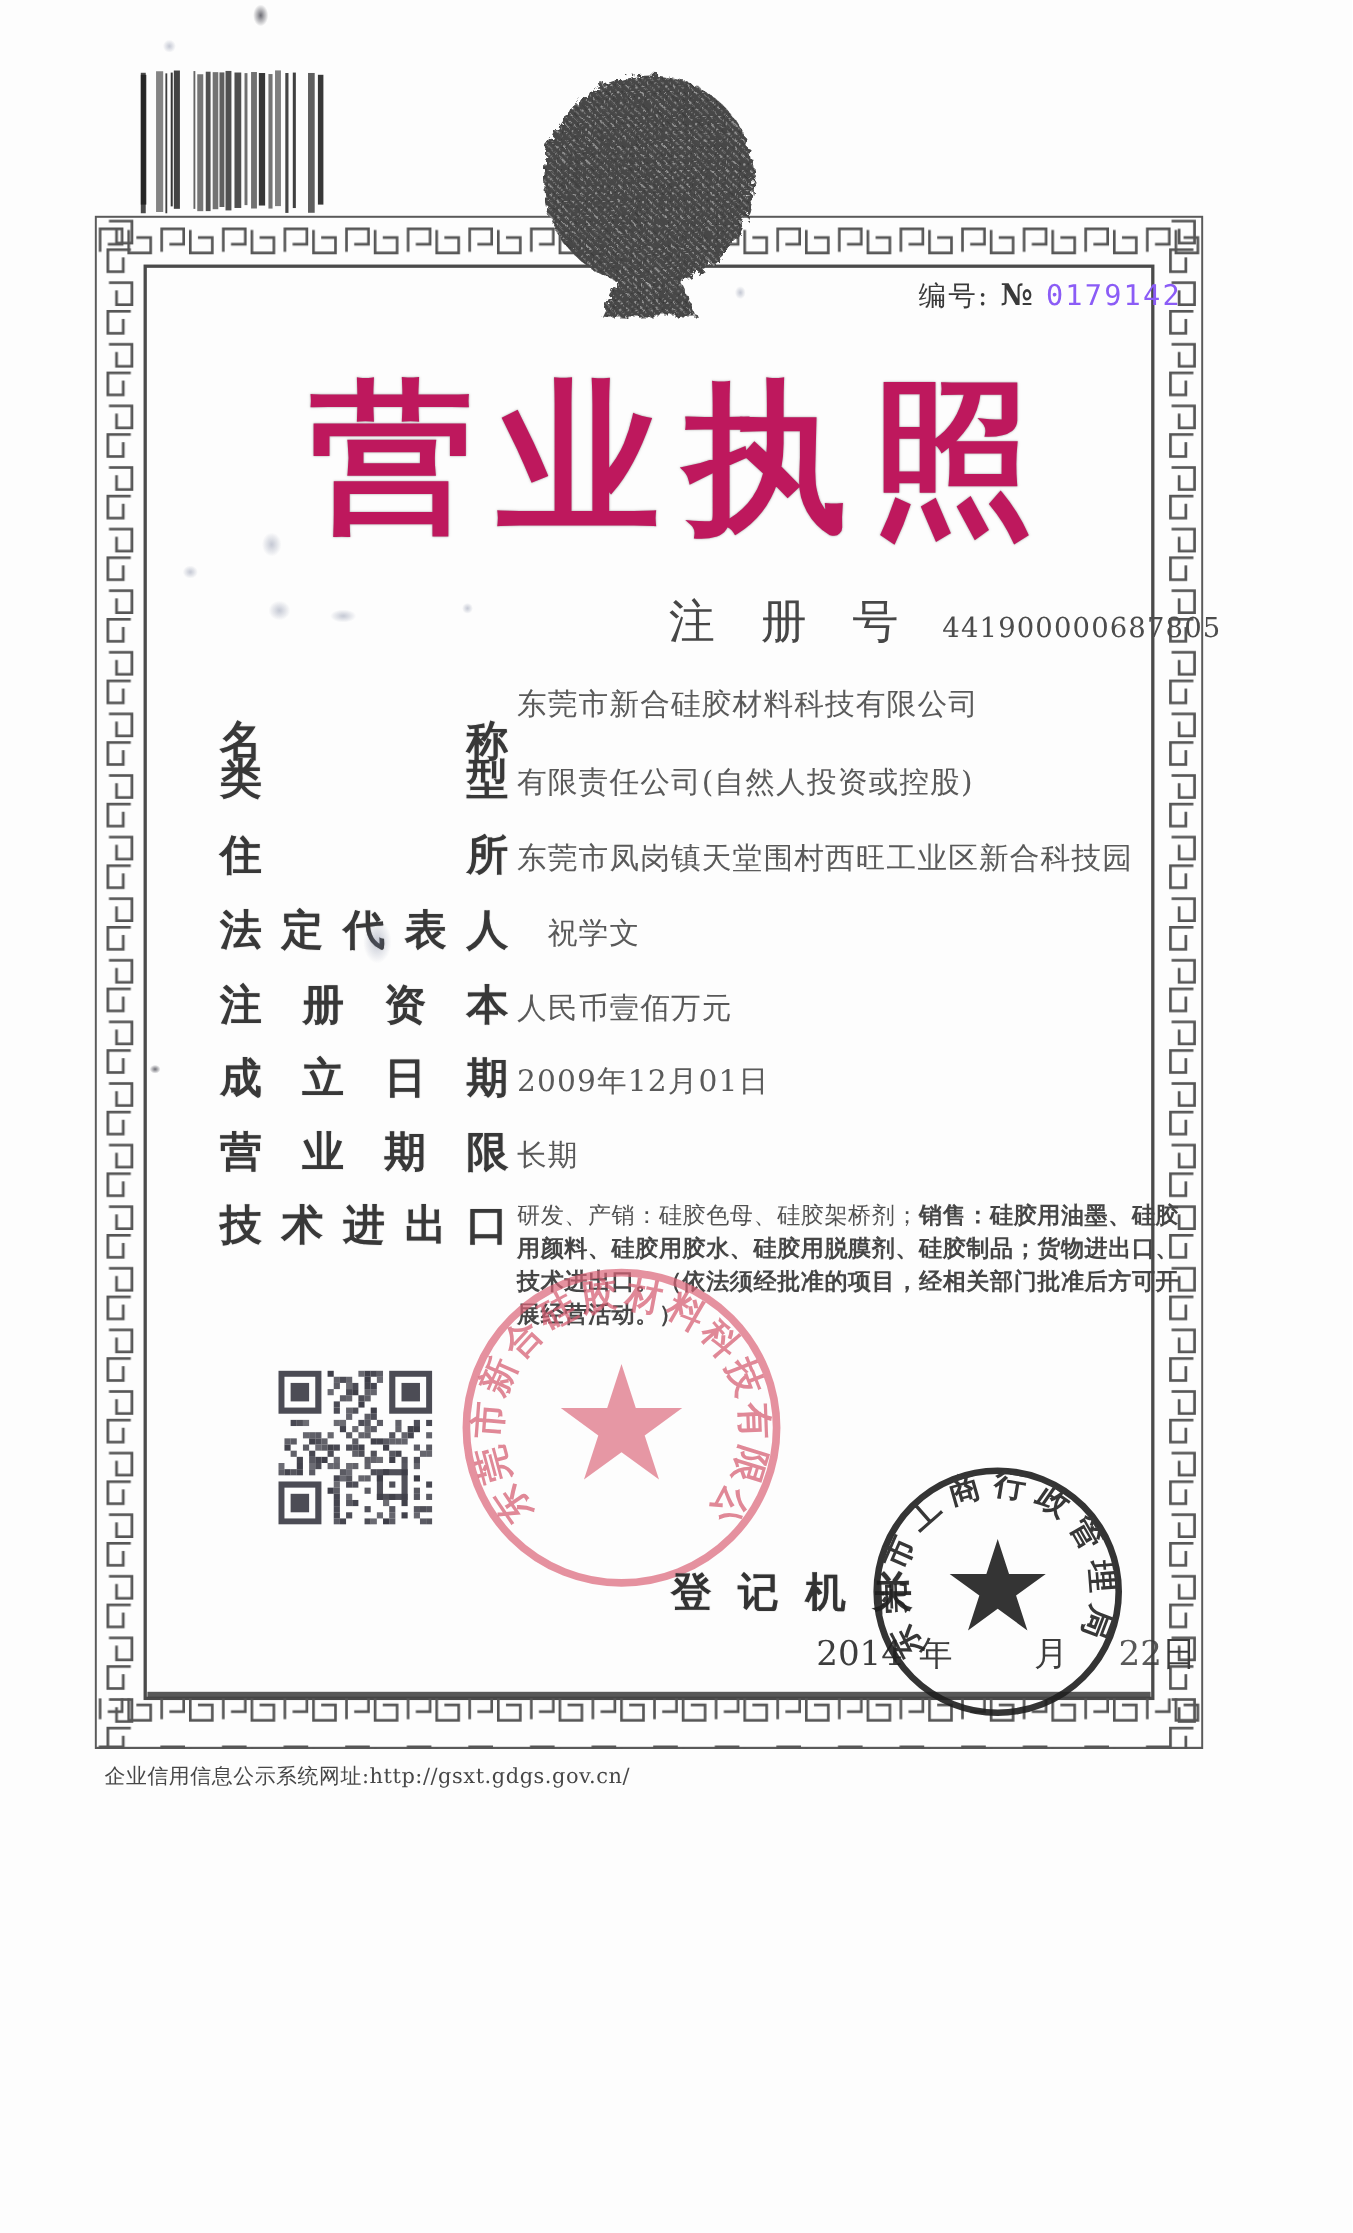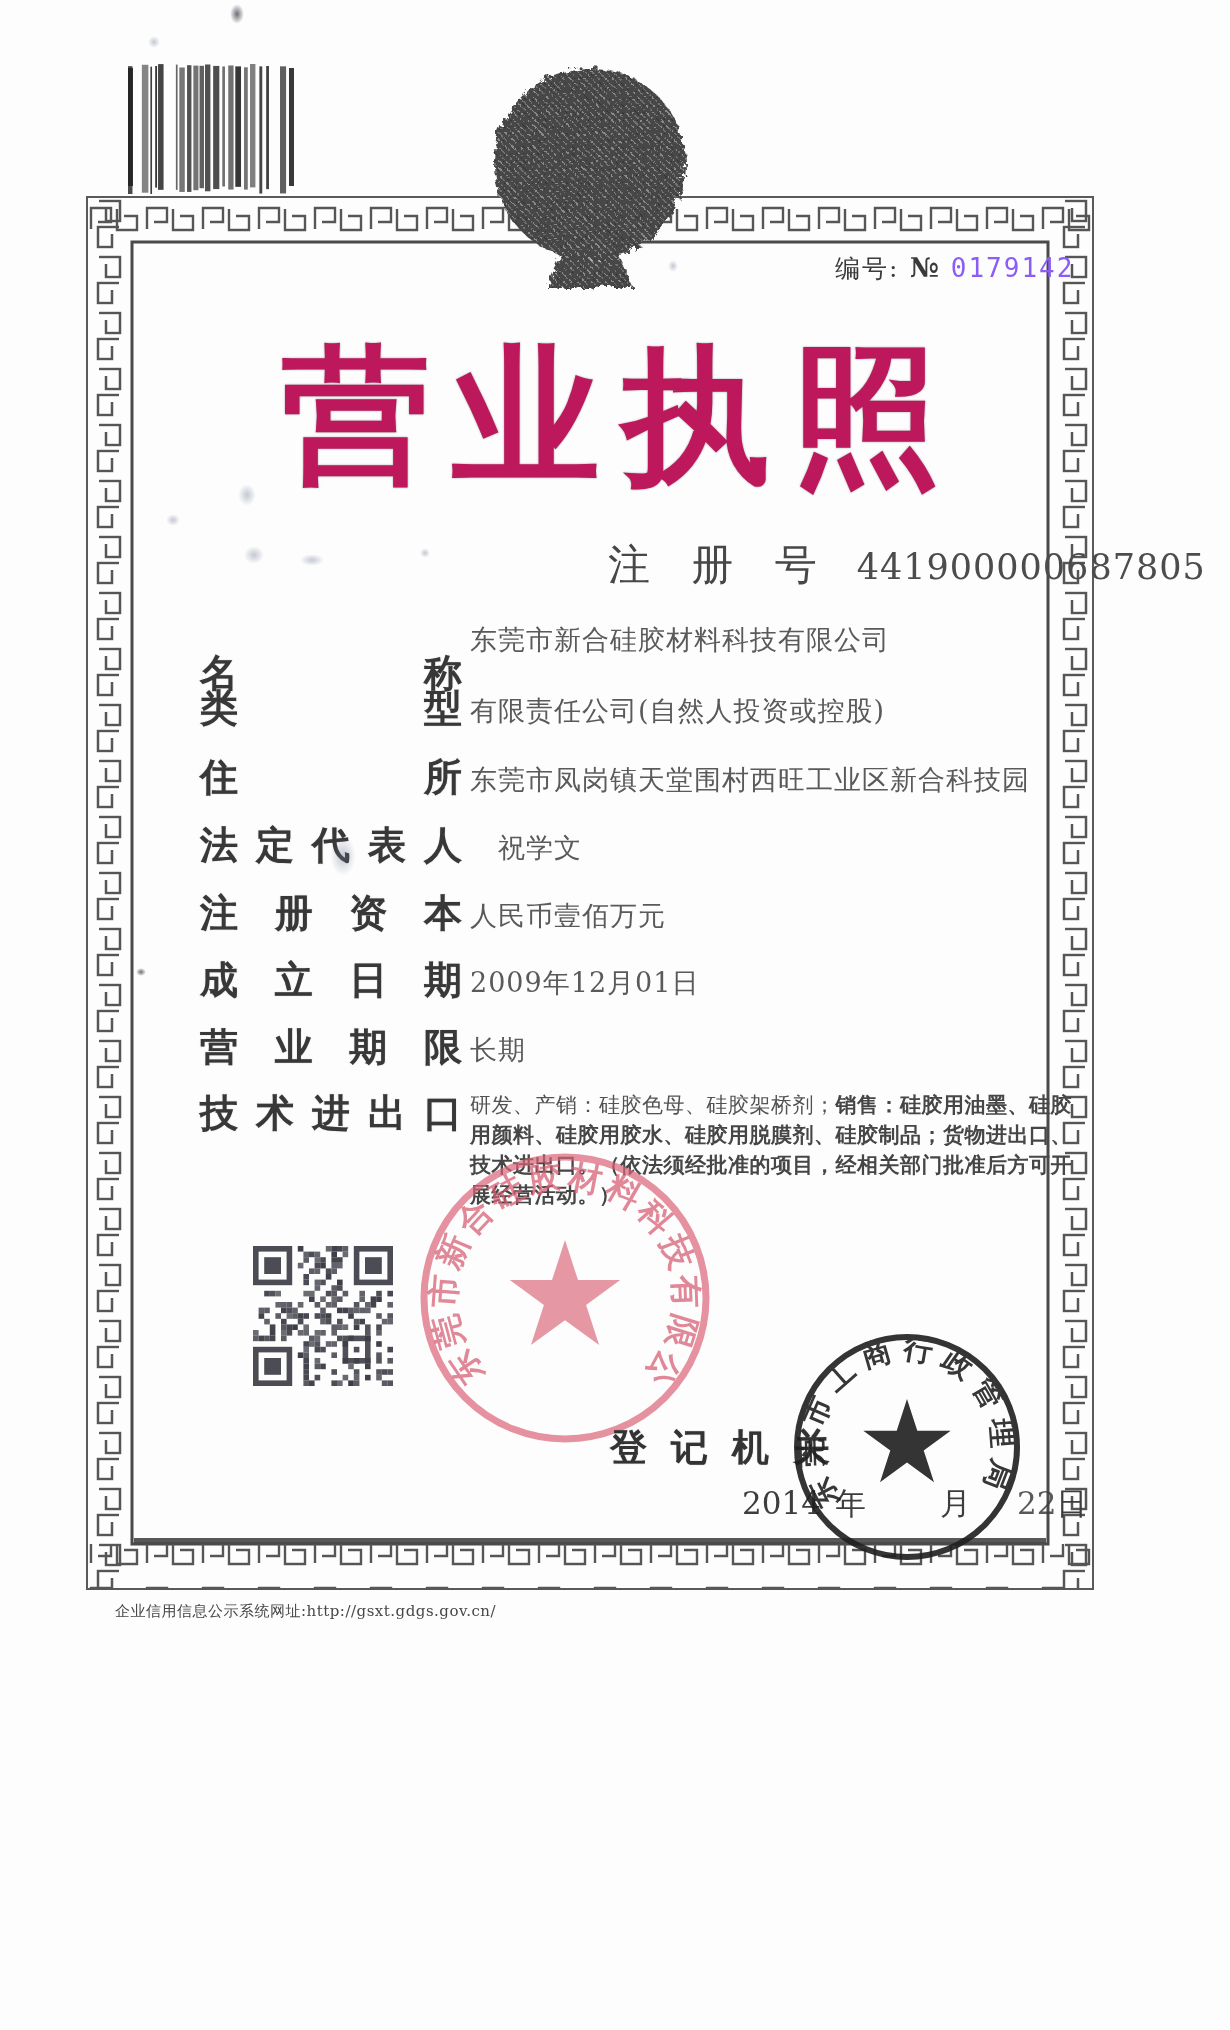--- a/index.html
+++ b/index.html
@@ -21,21 +21,21 @@
     left:282px;top:318px;width:680px;
     font-size:148px;font-weight:700;color:#be185d;letter-spacing:22px;
     text-shadow:0 0 2px rgba(60,60,60,.55);
     white-space:nowrap;
   }
   .regno-line{
     left:608px;top:537px;display:flex;align-items:baseline;gap:26px;
     color:#474747;font-family:"DejaVu Serif",serif;
   }
   .regno-label{font-size:42px;letter-spacing:14px;white-space:nowrap;}
-  .regno-value{font-size:35px;letter-spacing:1px;color:#4c4c4c;text-align:right;}
+  .regno-value{font-size:25px;letter-spacing:1px;color:#4c4c4c;text-align:right;}
   
   .frow{left:0;top:0;width:1230px;}
   .flabel{
     position:absolute;left:200px;width:262px;
     font-size:38px;font-weight:700;color:#383838;
     text-align:justify;text-align-last:justify;text-justify:inter-character;
     text-shadow:0 0 1px rgba(56,56,56,.5);
     white-space:normal;
   }
   .fvalue{
@@ -50,23 +50,22 @@
   .registrar-label{
     left:610px;top:1423px;font-size:37px;font-weight:700;color:#333;
     letter-spacing:24px;white-space:nowrap;
     text-shadow:0 0 1px rgba(51,51,51,.5);
   }
   .date-line{
     left:742px;top:1483px;font-size:31px;color:#3d3d3d;
     font-family:"DejaVu Serif",serif;display:flex;align-items:baseline;white-space:nowrap;
   }
   .footer-left{
-    left:95px;top:1602px;font-size:15px;color:#474747;letter-spacing:0.5px;
+    left:95px;top:1602px;font-size:19px;color:#474747;letter-spacing:0.5px;
     font-family:"DejaVu Serif",serif;
-    margin-left:20px;
   }
   .footer-right{
     left:697px;top:1597px;font-size:23px;font-weight:700;color:#2e2e2e;letter-spacing:1px;
   }
   
   .smudge{
     border-radius:50%;
     background:radial-gradient(ellipse at center, rgba(105,115,145,.38), rgba(105,115,145,0) 70%);
     filter:blur(.4px);
   }

